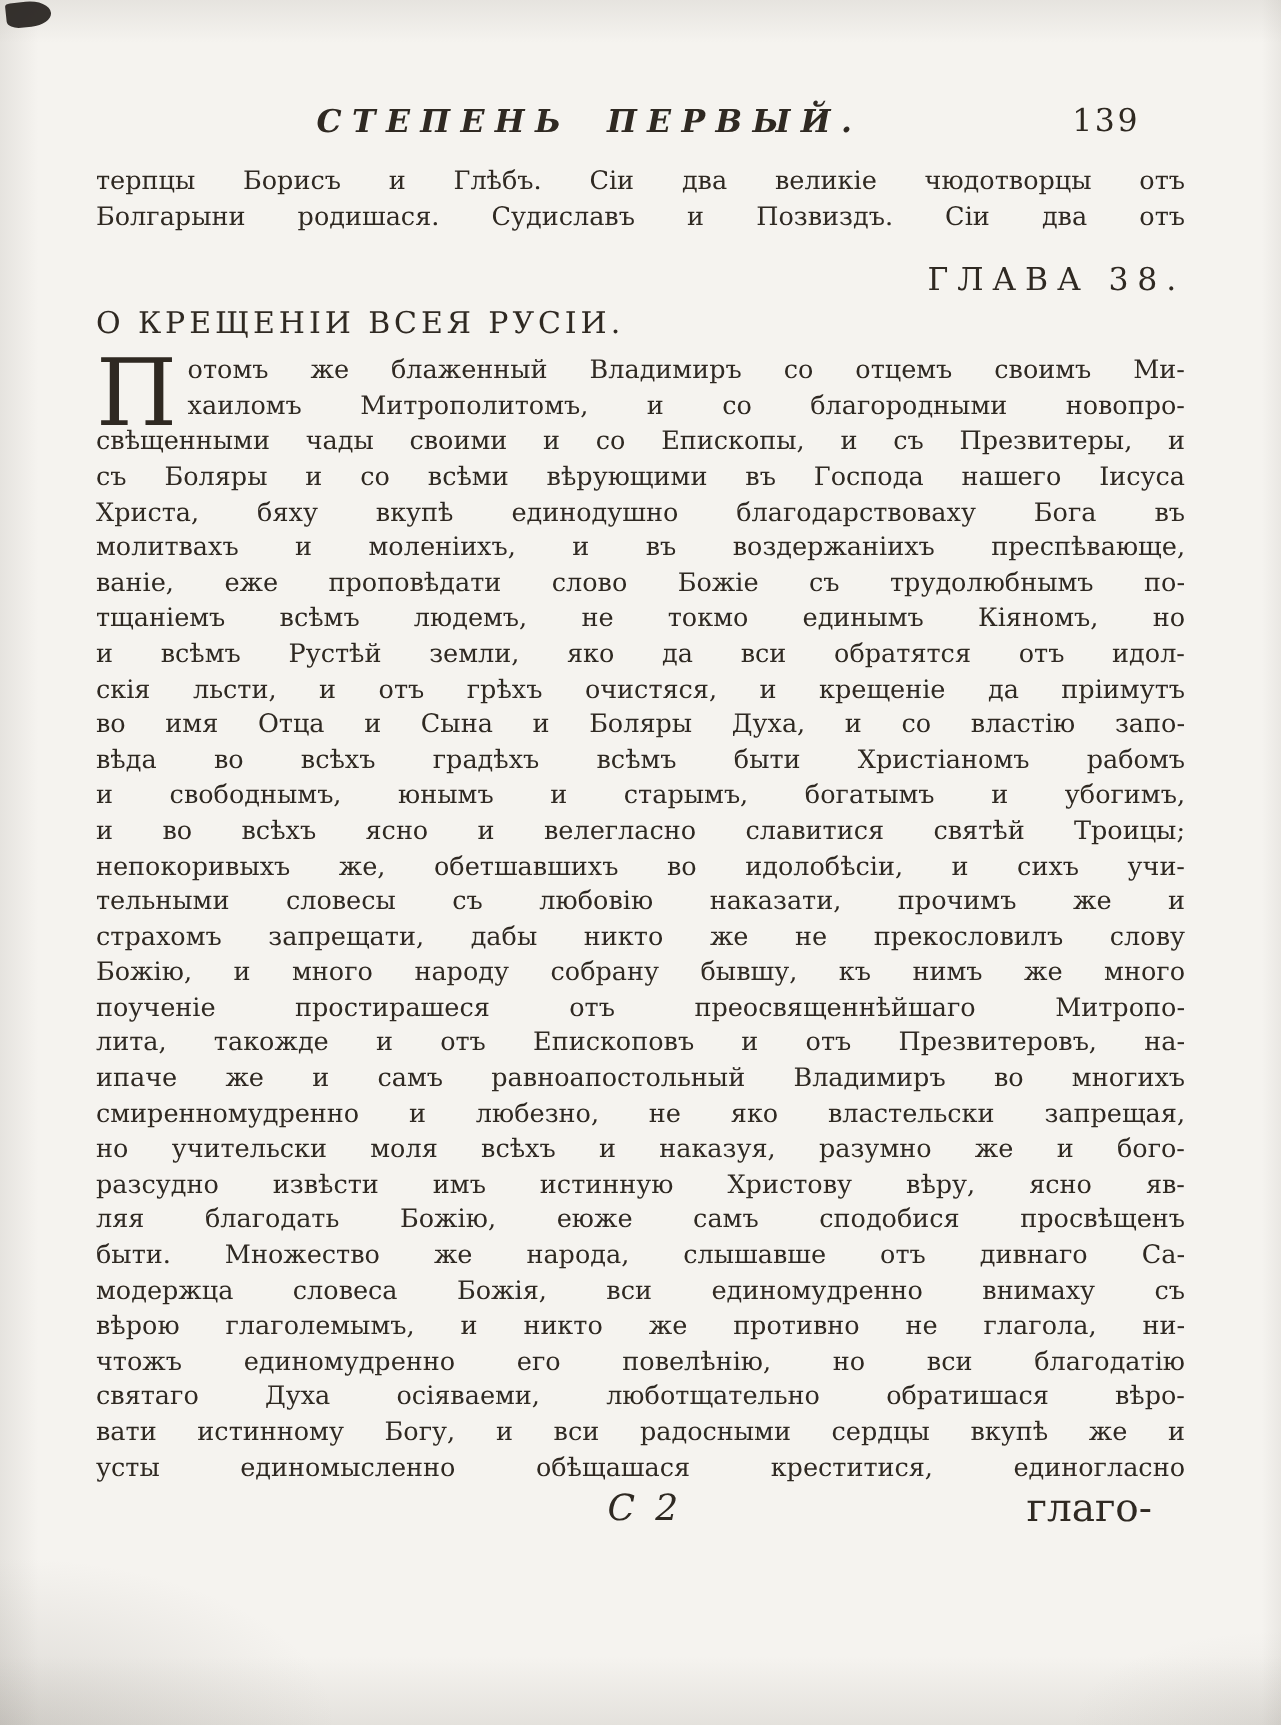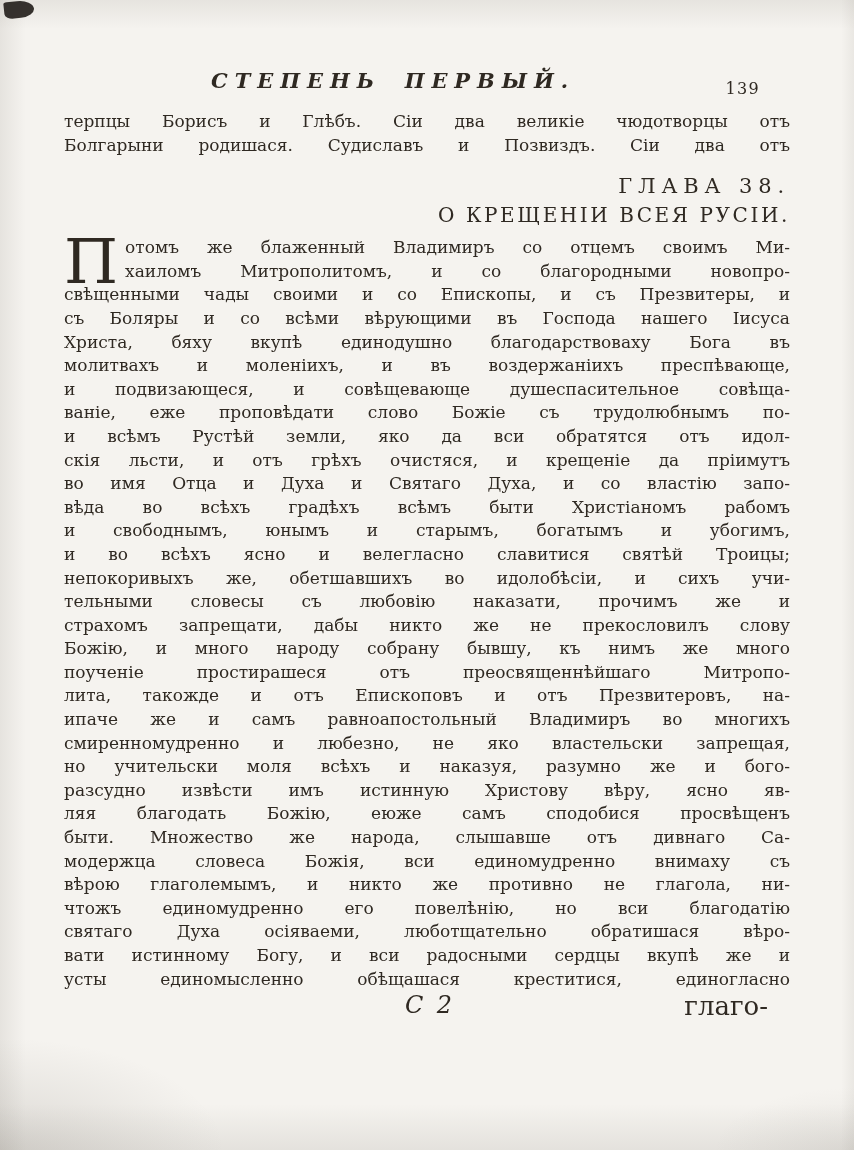--- a/index.html
+++ b/index.html
@@ -49,23 +49,23 @@
     transform: translateX(-50%);
     font-style: italic;
     font-weight: 700;
     font-size: 21px;
     letter-spacing: 0.33em;
     word-spacing: 0.45em;
     white-space: nowrap;
   }
   .rh-page {
     position: absolute;
-    top: 79px;
+    top: 68px;
     right: 30px;
-    font-size: 16px;
+    font-size: 21px;
     letter-spacing: 0.08em;
   }
 
   .line {
     font-size: 17px;
     line-height: 23.6px;
     text-align: justify;
     text-align-last: justify;
     word-spacing: 0.06em;
   }
@@ -74,21 +74,21 @@
   .intro { margin-top: 8px; }
 
   .chap-head {
     margin-top: 17px;
     text-align: right;
     font-size: 21px;
     letter-spacing: 0.28em;
   }
   .chap-sub {
     margin-top: 5px;
-    text-align: right;
+    text-align: left;
     font-size: 20px;
     letter-spacing: 0.13em;
   }
 
   .body-text { margin-top: 9px; }
   .dropcap {
     float: left;
     font-size: 62px;
     line-height: 44px;
     height: 47px;
@@ -139,25 +139,25 @@
 
     <div class="body-text">
       <span class="dropcap">П</span>
       <div>
           <div class="line">отомъ же блаженный Владимиръ со отцемъ своимъ Ми-</div>
           <div class="line">хаиломъ Митрополитомъ, и со благородными новопро-</div>
           <div class="line">свѣщенными чады своими и со Епископы, и съ Презвитеры, и</div>
           <div class="line">съ Боляры и со всѣми вѣрующими въ Господа нашего Іисуса</div>
           <div class="line">Христа, бяху вкупѣ единодушно благодарствоваху Бога въ</div>
           <div class="line">молитвахъ и моленіихъ, и въ воздержаніихъ преспѣвающе,</div>
-          <div class="line">и подвизающеся, и совѣщевающе душеспасительное совѣща-</div>
           <div class="line">ваніе, еже проповѣдати слово Божіе съ трудолюбнымъ по-</div>
+          <div class="line">тщаніемъ всѣмъ людемъ, не токмо единымъ Кіяномъ, но</div>
           <div class="line">и всѣмъ Рустѣй земли, яко да вси обратятся отъ идол-</div>
           <div class="line">скія льсти, и отъ грѣхъ очистяся, и крещеніе да пріимутъ</div>
-          <div class="line">во имя Отца и Духа и Святаго Духа, и со властію запо-</div>
+          <div class="line">во имя Отца и Сына и Боляры Духа, и со властію запо-</div>
           <div class="line">вѣда во всѣхъ градѣхъ всѣмъ быти Христіаномъ рабомъ</div>
           <div class="line">и свободнымъ, юнымъ и старымъ, богатымъ и убогимъ,</div>
           <div class="line">и во всѣхъ ясно и велегласно славитися святѣй Троицы;</div>
           <div class="line">непокоривыхъ же, обетшавшихъ во идолобѣсіи, и сихъ учи-</div>
           <div class="line">тельными словесы съ любовію наказати, прочимъ же и</div>
           <div class="line">страхомъ запрещати, дабы никто же не прекословилъ слову</div>
           <div class="line">Божію, и много народу собрану бывшу, къ нимъ же много</div>
           <div class="line">поученіе простирашеся отъ преосвященнѣйшаго Митропо-</div>
           <div class="line">лита, такожде и отъ Епископовъ и отъ Презвитеровъ, на-</div>
           <div class="line">ипаче же и самъ равноапостольный Владимиръ во многихъ</div>

